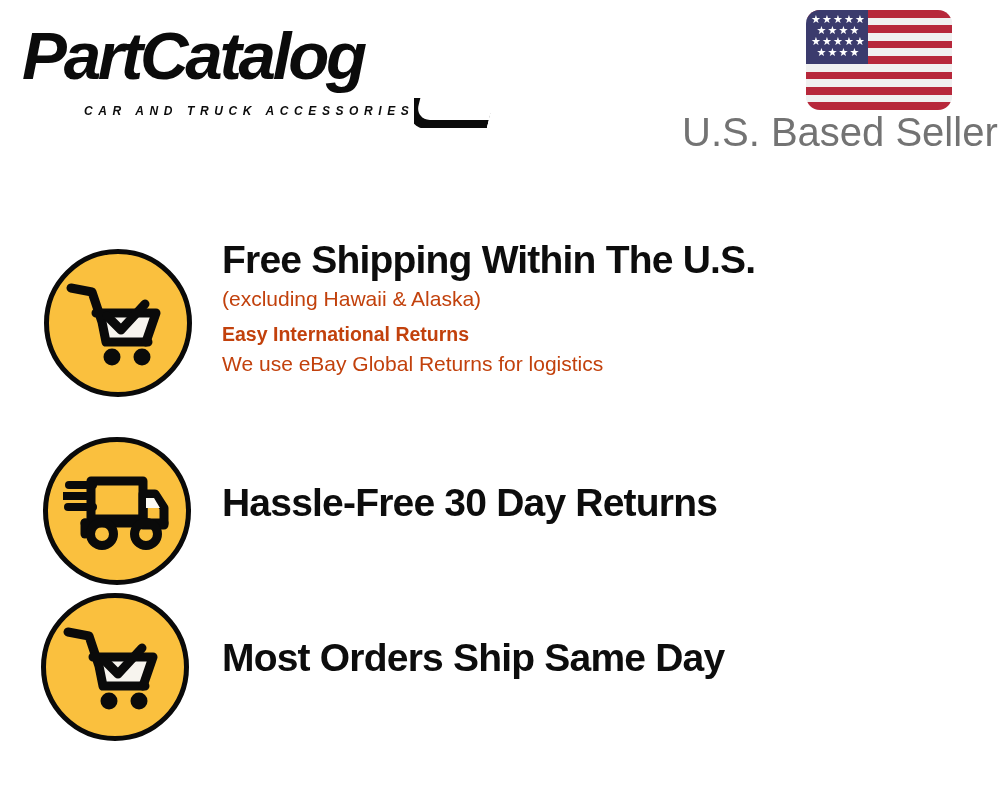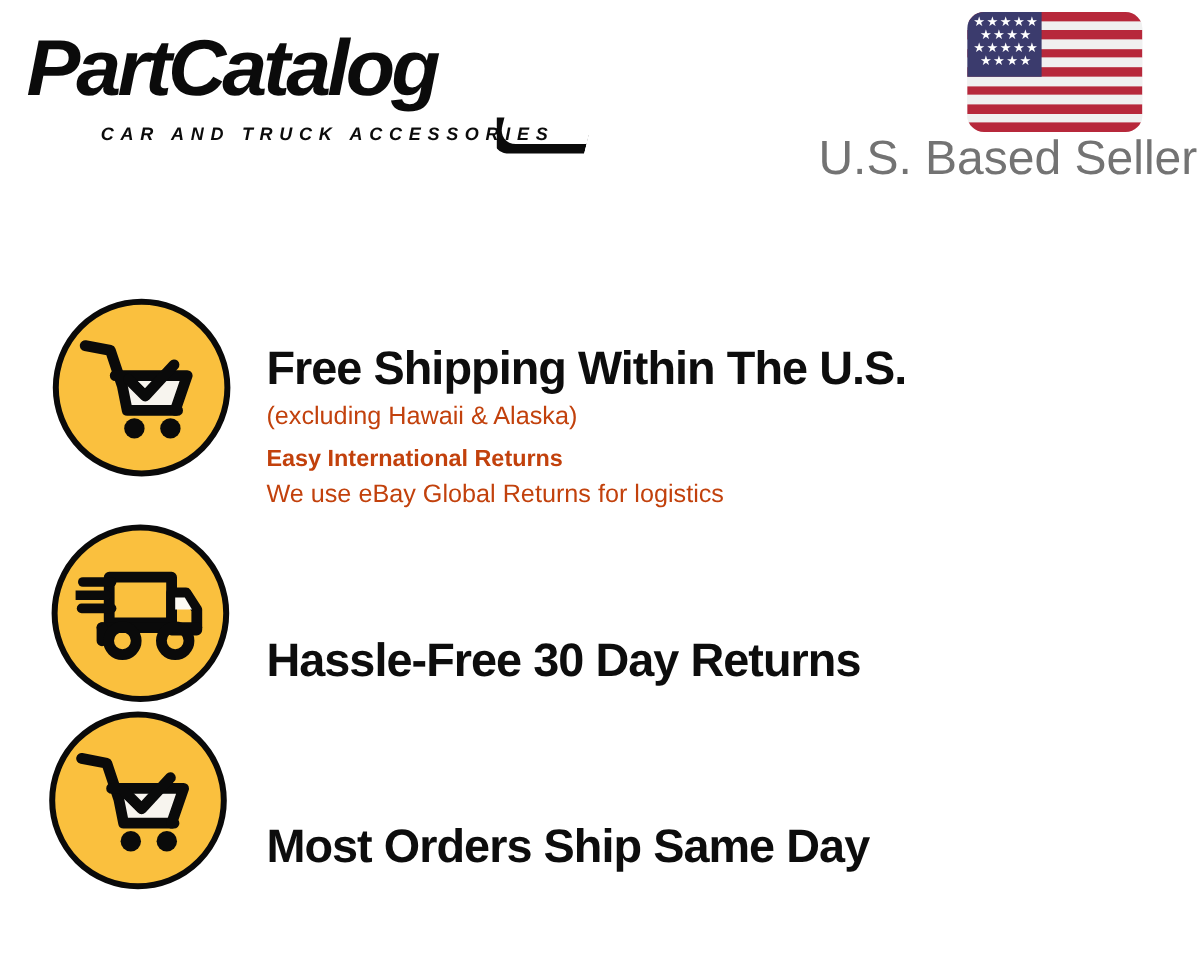--- a/index.html
+++ b/index.html
@@ -47,21 +47,21 @@
     transform: scaleX(1.02);
     transform-origin: left center;
   }
   .brand-tagline {
     position: absolute;
     left: 62px;
     top: 86px;
     font-family: "Liberation Sans", sans-serif;
     font-weight: bold;
     font-style: italic;
-    font-size: 15px;
+    font-size: 12px;
     letter-spacing: 5.6px;
     color: #0b0b0b;
     white-space: nowrap;
   }
   .brand-swash {
     position: absolute;
     left: 392px;
     top: 80px;
     width: 86px;
     height: 30px;
@@ -182,21 +182,20 @@
     left: 50%;
     top: 50%;
     transform: translate(-50%, -50%);
   }
 
   .feature-text {
     position: absolute;
     left: 222px;
     top: 0;
     width: 740px;
-    margin-top: 48px;
   }
   .feature-title {
     font-family: "Liberation Sans", sans-serif;
     font-weight: bold;
     font-size: 39px;
     line-height: 48px;
     letter-spacing: -0.8px;
     color: #0d0d0d;
     white-space: nowrap;
   }

